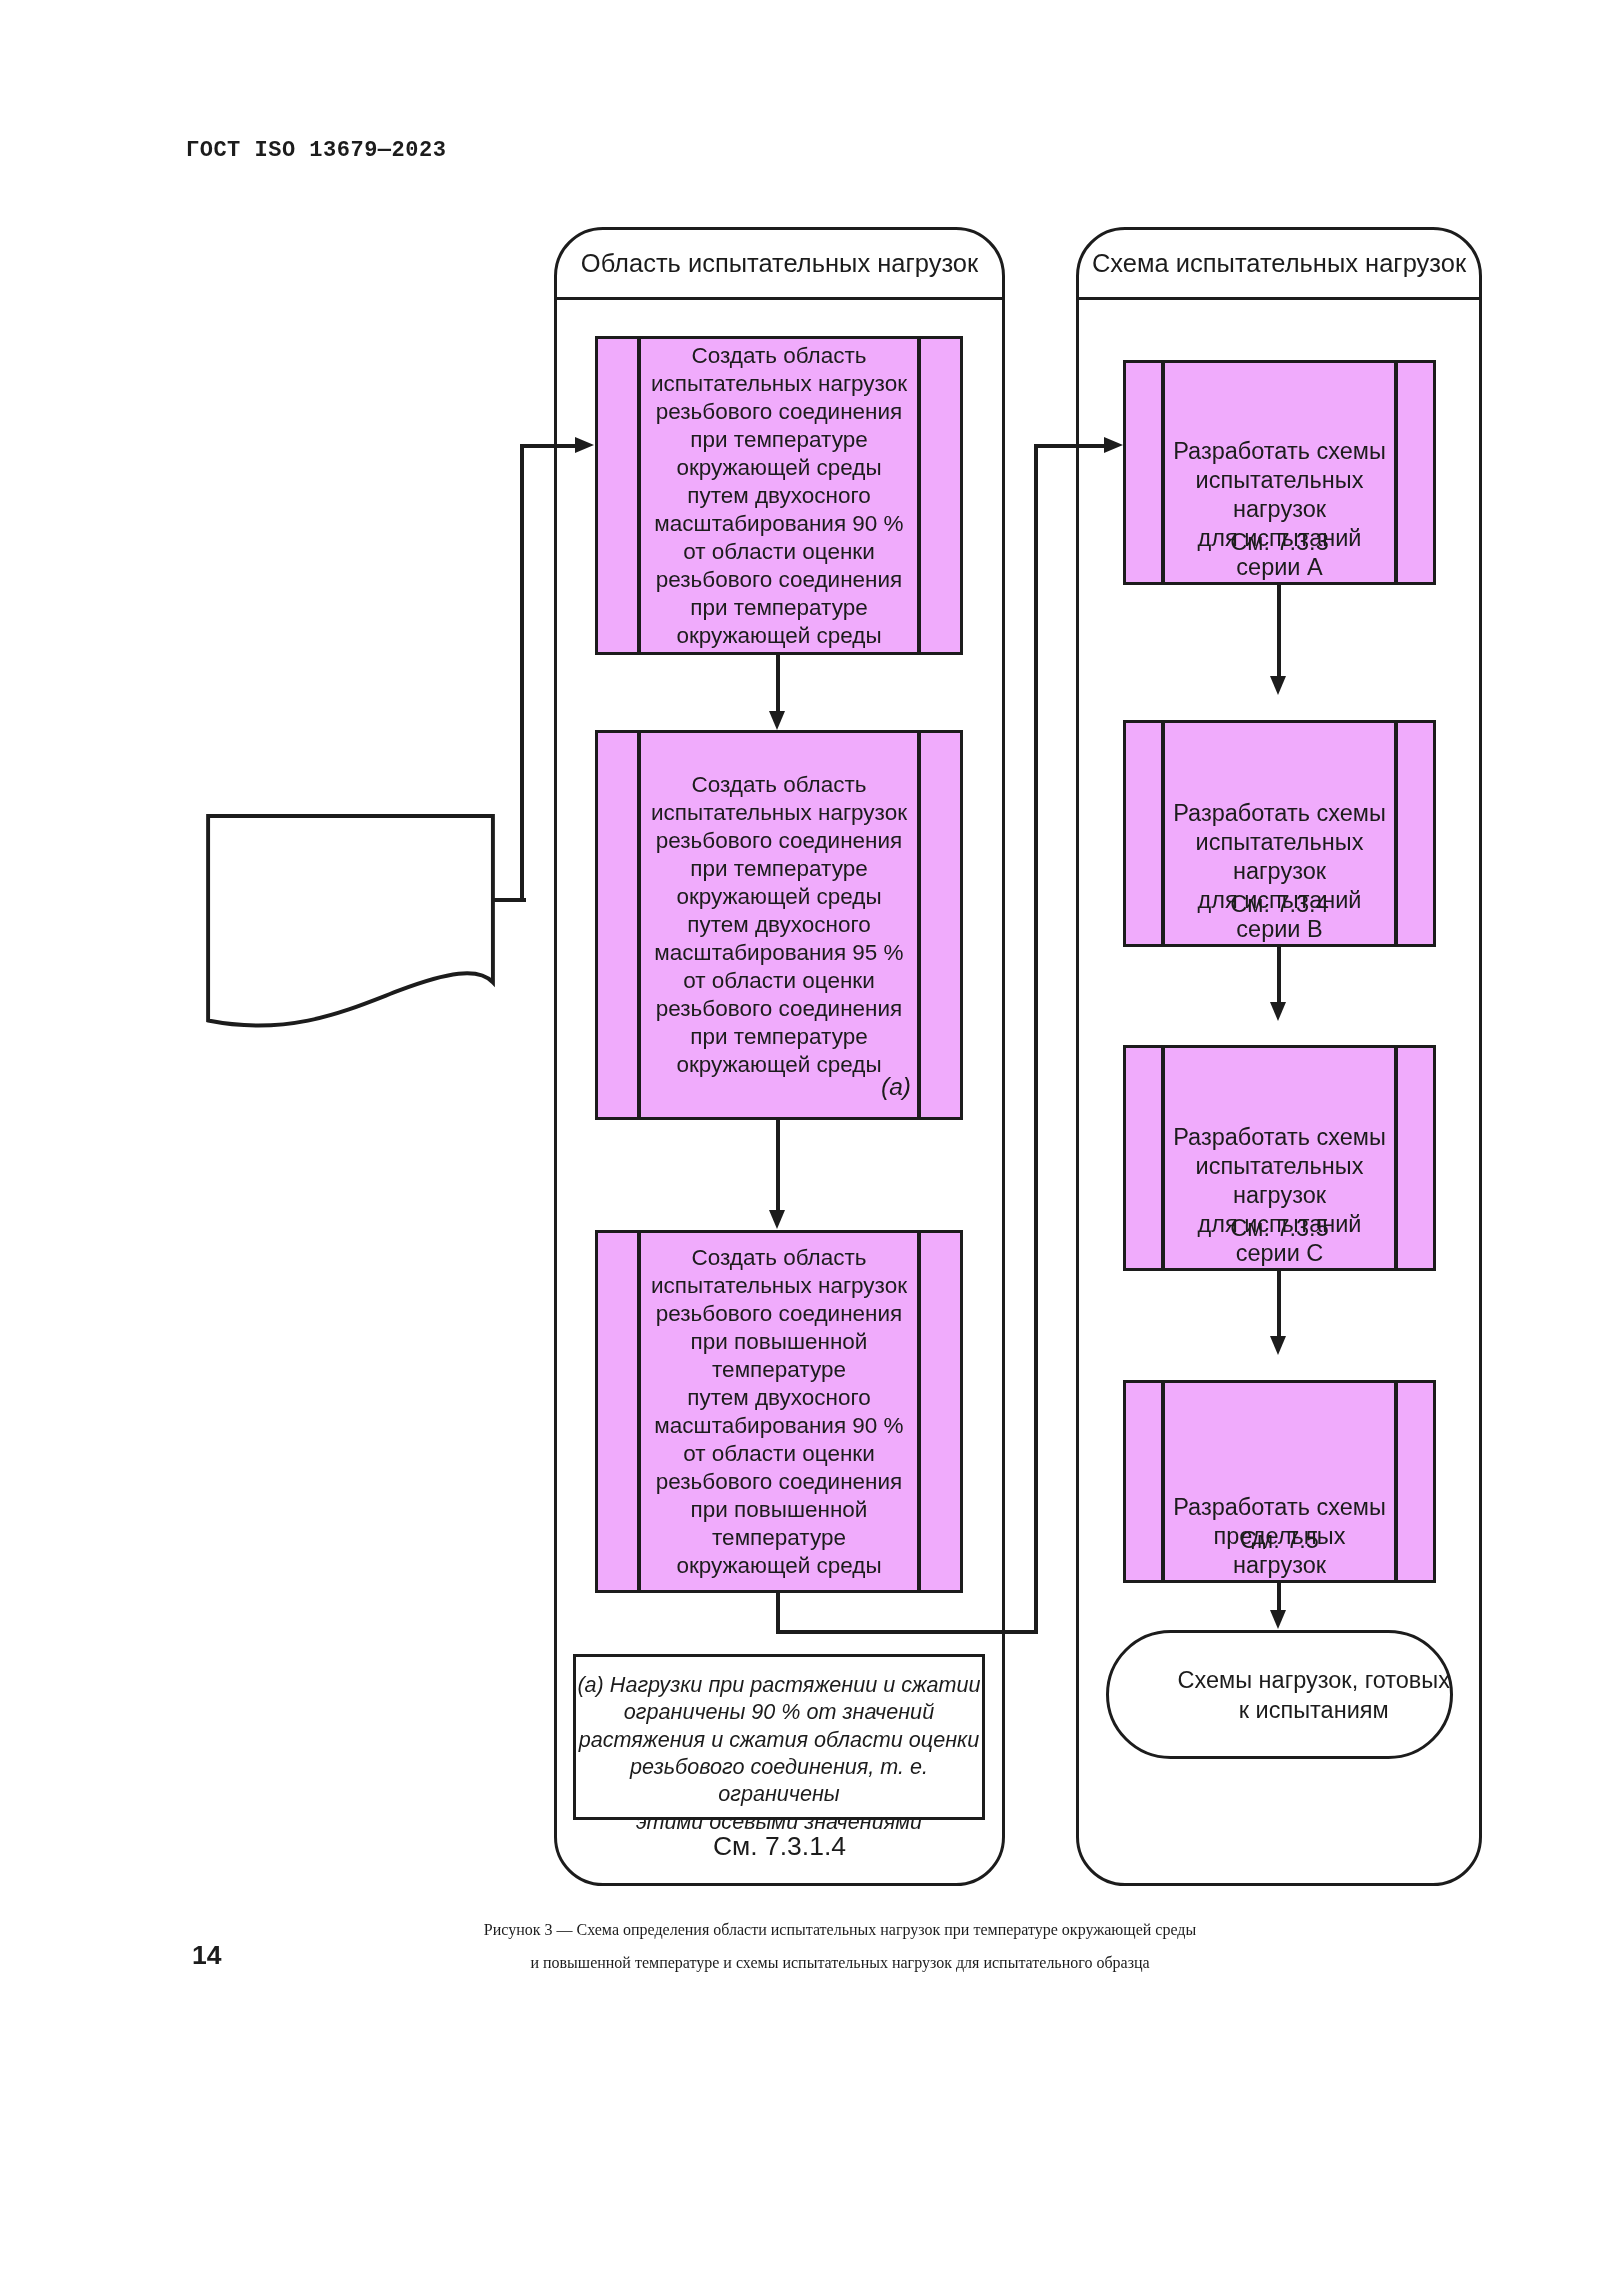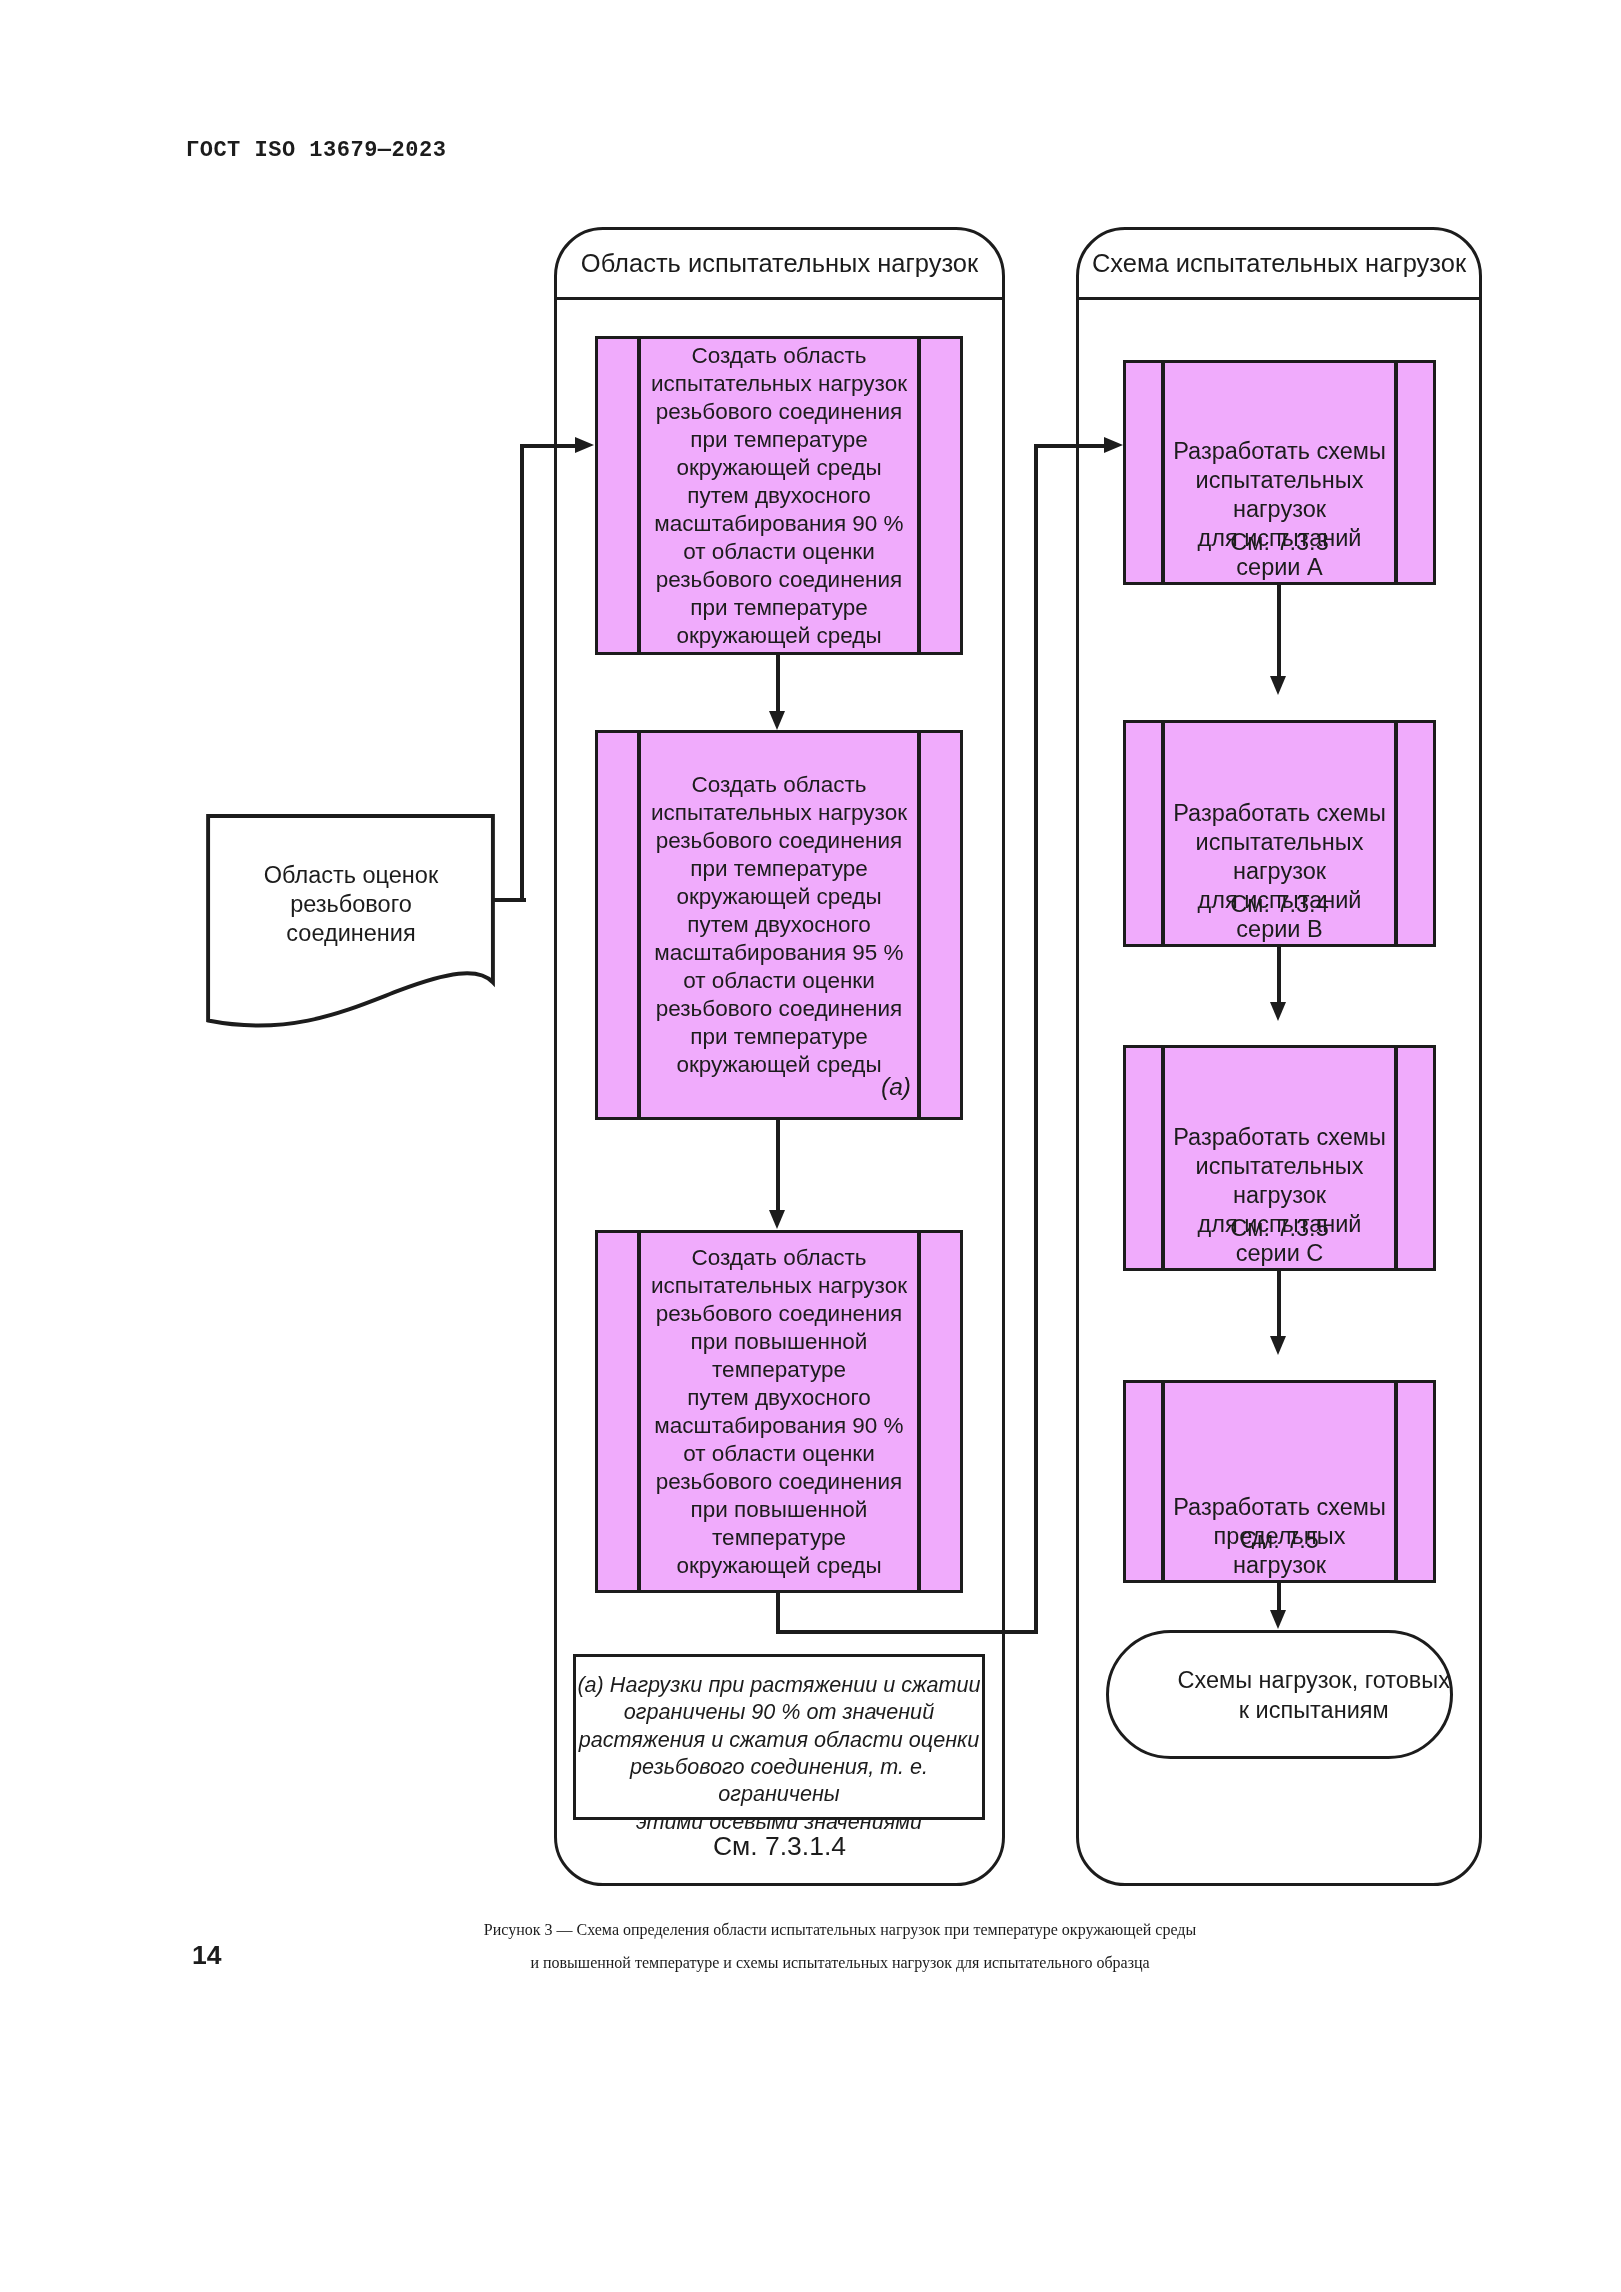--- a/index.html
+++ b/index.html
@@ -78,23 +78,20 @@
   <div class="lane-title">Область испытательных нагрузок</div>
 </div>
 <div class="abs lane" style="left:1076px; top:227px; width:406px; height:1659px;">
   <div class="lane-title">Схема испытательных нагрузок</div>
 </div>
 
 <div class="abs" style="left:206px; top:814px; width:290px; height:230px;">
   <svg width="290" height="230" viewBox="0 0 296 235">
     <path d="M 2 2 H 293 V 172 C 278 156, 246 162, 198 180 C 148 199, 88 228, 2 211 Z" fill="#ffffff" stroke="#1c1c1c" stroke-width="4" stroke-linejoin="miter"></path>
   </svg>
-  <div class="docshape-text txt">Область оценок
-резьбового
-соединения</div>
 </div>
 
 <div class="abs hline" style="left:493px; top:898px; width:33px; height:3.9px;"></div>
 <div class="abs vline" style="left:520px; top:444px; width:3.9px; height:458px;"></div>
 <div class="abs hline" style="left:520px; top:444px; width:57px; height:3.9px;"></div>
 <div class="abs arrow-right" style="left:575px; top:437px;"></div>
 
 <div class="abs vline" style="left:776px; top:655px; width:3.9px; height:59px;"></div>
 <div class="abs arrow-down" style="left:769px; top:711px;"></div>
 <div class="abs vline" style="left:776px; top:1120px; width:3.9px; height:93px;"></div>

